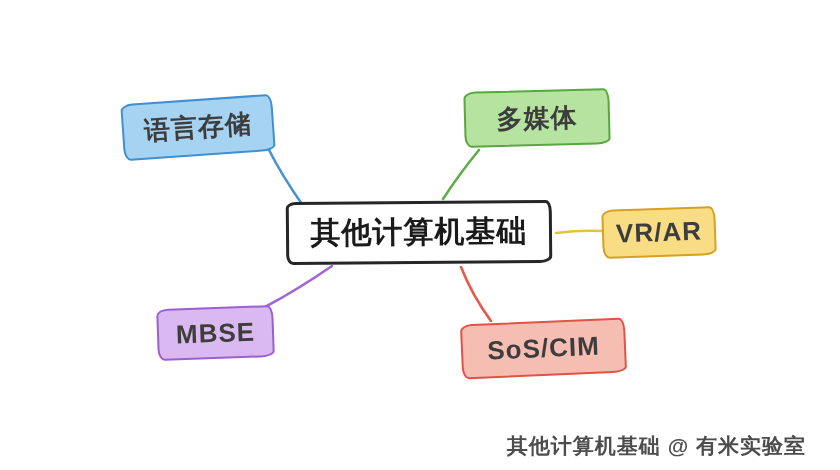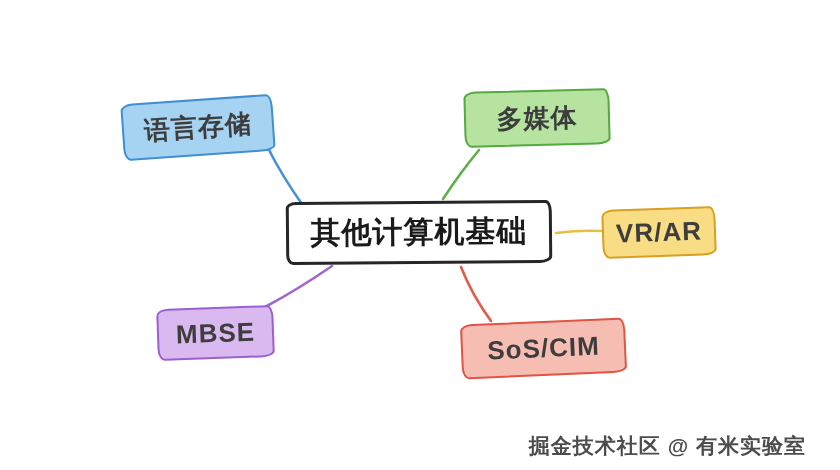--- a/index.html
+++ b/index.html
@@ -98,15 +98,15 @@
   </div>
 
   <div class="node branch n-sos" style="background-color: rgb(246, 189, 179); border-color: rgb(224, 83, 69); color: rgb(61, 61, 61);">
     <span>SoS/CIM</span>
   </div>
 
   <div class="node branch n-mbse" style="background-color: rgb(217, 185, 240); border-color: rgb(157, 95, 208); color: rgb(61, 61, 61);">
     <span>MBSE</span>
   </div>
 
-  <div class="watermark">掘金技术社区 @ 有米实验室</div>
+  <div class="watermark">其他计算机基础 @ 有米实验室</div>
 
 </div>
 
 </body></html>

